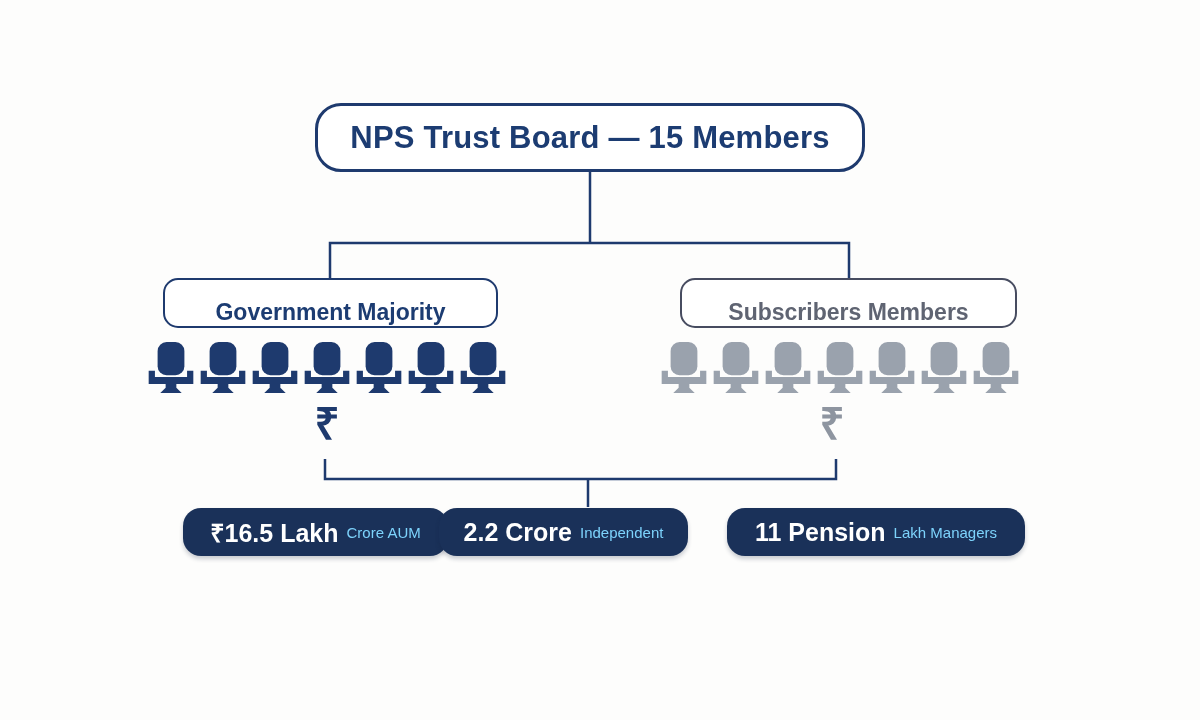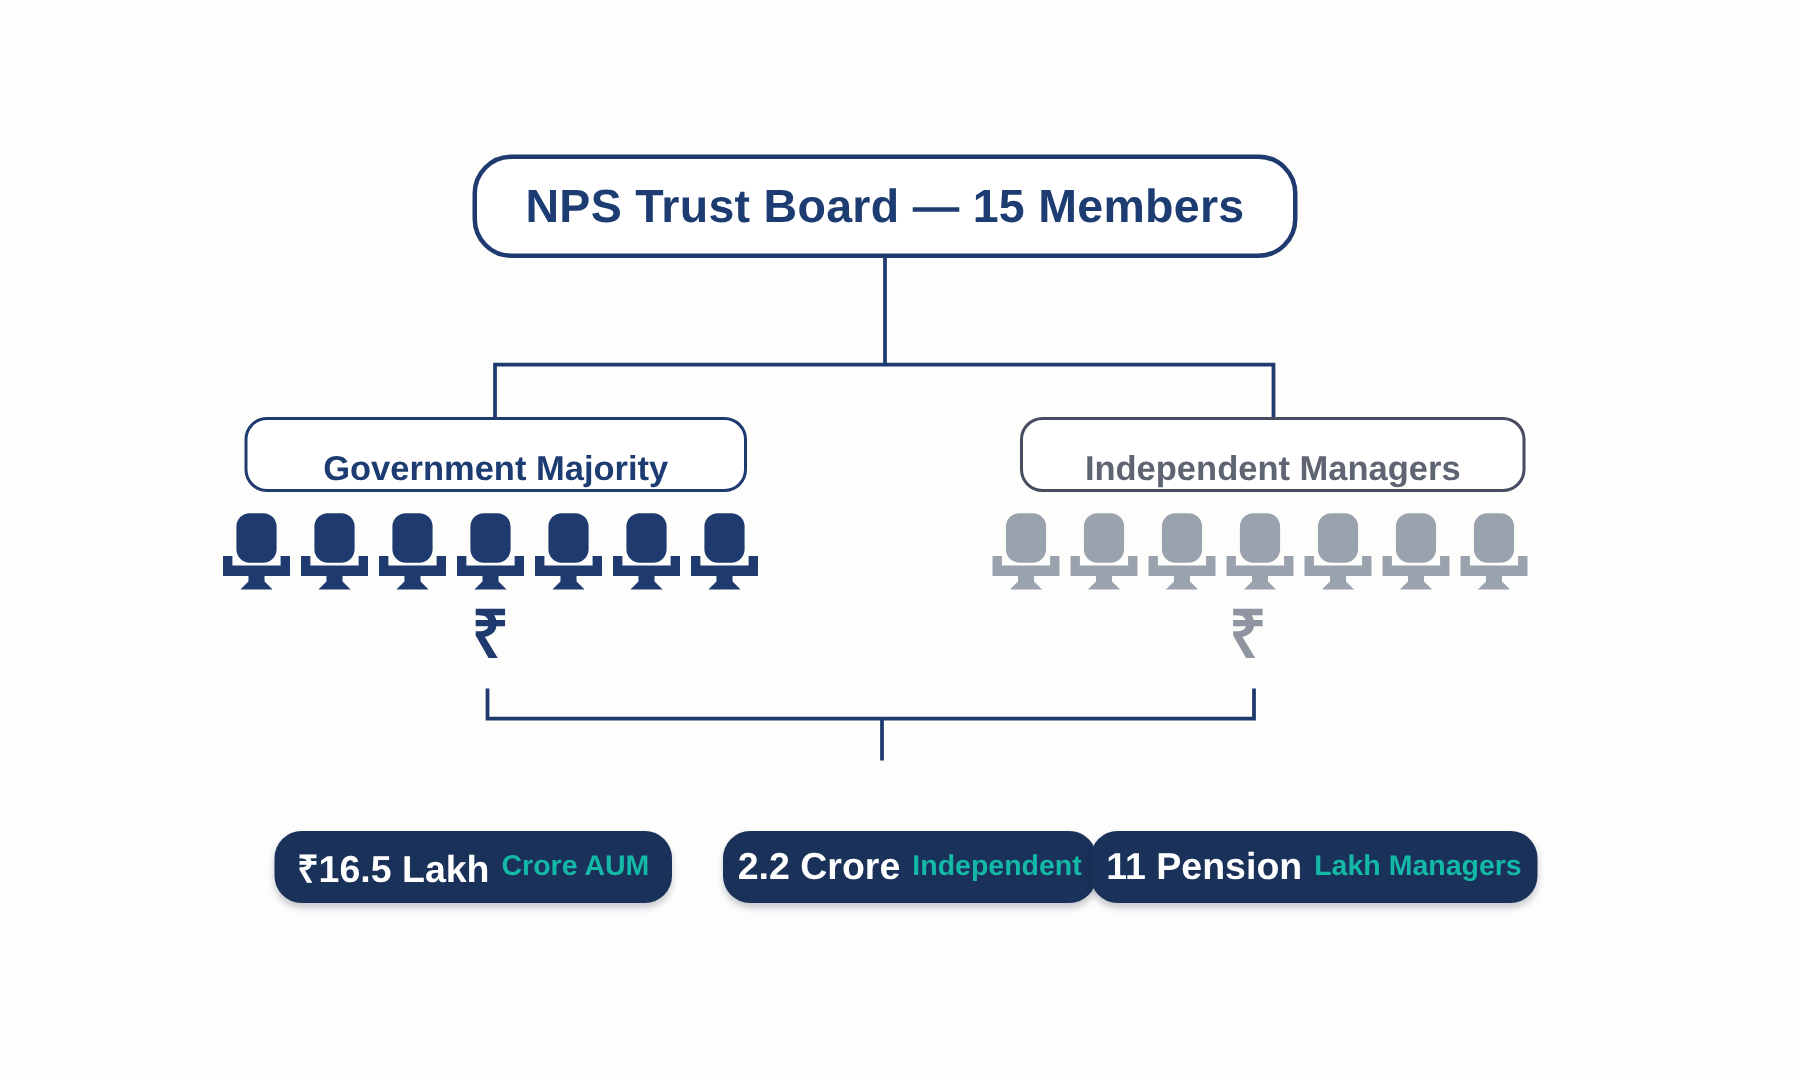--- a/index.html
+++ b/index.html
@@ -79,27 +79,26 @@
   .stat{
     position:absolute;
     top:508px;height:48px;
     background:var(--badge-bg,#1a3159);
     border-radius:18px;
     display:flex;align-items:center;justify-content:center;
     gap:8px;
     color:#ffffff;
     box-shadow:0 3px 4px rgba(20,30,60,.22);
     white-space:nowrap;
-    margin-top:46px;
   }
   .stat.s1{left:183px;width:265px;}
-  .stat.s2{left:482px;width:249px;}
+  .stat.s2{left:439px;width:249px;}
   .stat.s3{left:727px;width:298px;}
   .stat .primary{font-size:25px;font-weight:bold;color:#ffffff;}
-  .stat .secondary{font-size:19px;font-weight:bold;color:#14b8a6;}
+  .stat .secondary{font-size:15px;font-weight:normal;color:#7dd3fc;}
 </style>
 </head>
 <body>
 
 <div class="canvas">
 
   <svg class="connectors" viewBox="0 0 1200 720" aria-hidden="true">
     <line class="ln" x1="590" y1="172" x2="590" y2="243"></line>
     <polyline class="ln" points="330,278 330,243 849,243 849,278"></polyline>
     <polyline class="ln" points="325,459 325,479 836,479 836,459"></polyline>
@@ -108,21 +107,21 @@
 
   <div class="root-box">
     <span>NPS Trust Board — 15 Members</span>
   </div>
 
   <div class="branch-box left">
     <span>Government Majority</span>
   </div>
 
   <div class="branch-box right">
-    <span>Independent Managers</span>
+    <span>Subscribers Members</span>
   </div>
 
   <div class="seat-row left">
       <svg viewBox="0 0 56 60">
         <rect x="13" y="1" width="30" height="37" rx="10" fill="#1e3a6e"></rect>
         <path d="M3 33 h7 v7 h36 v-7 h7 v15 h-50 z" fill="#1e3a6e"></path>
         <path d="M22 48 h12 v4 l6 6 h-24 l6 -6 z" fill="#1e3a6e"></path>
       </svg>
       <svg viewBox="0 0 56 60">
         <rect x="13" y="1" width="30" height="37" rx="10" fill="#1e3a6e"></rect>

